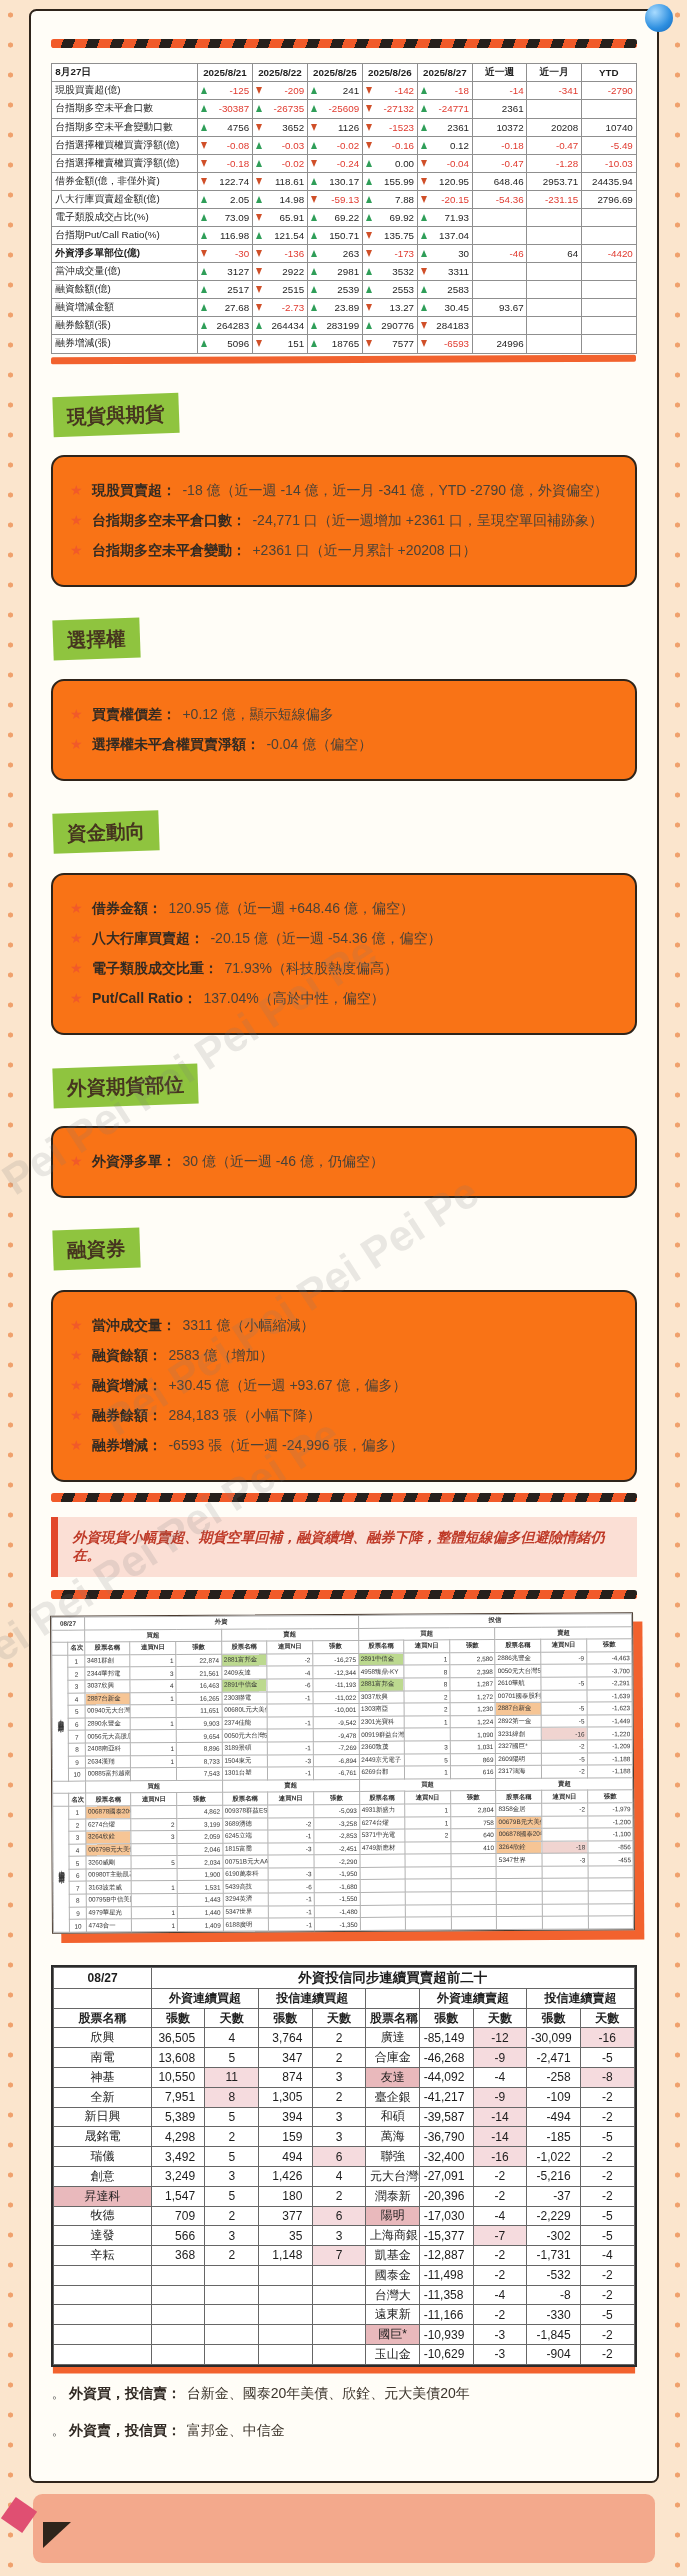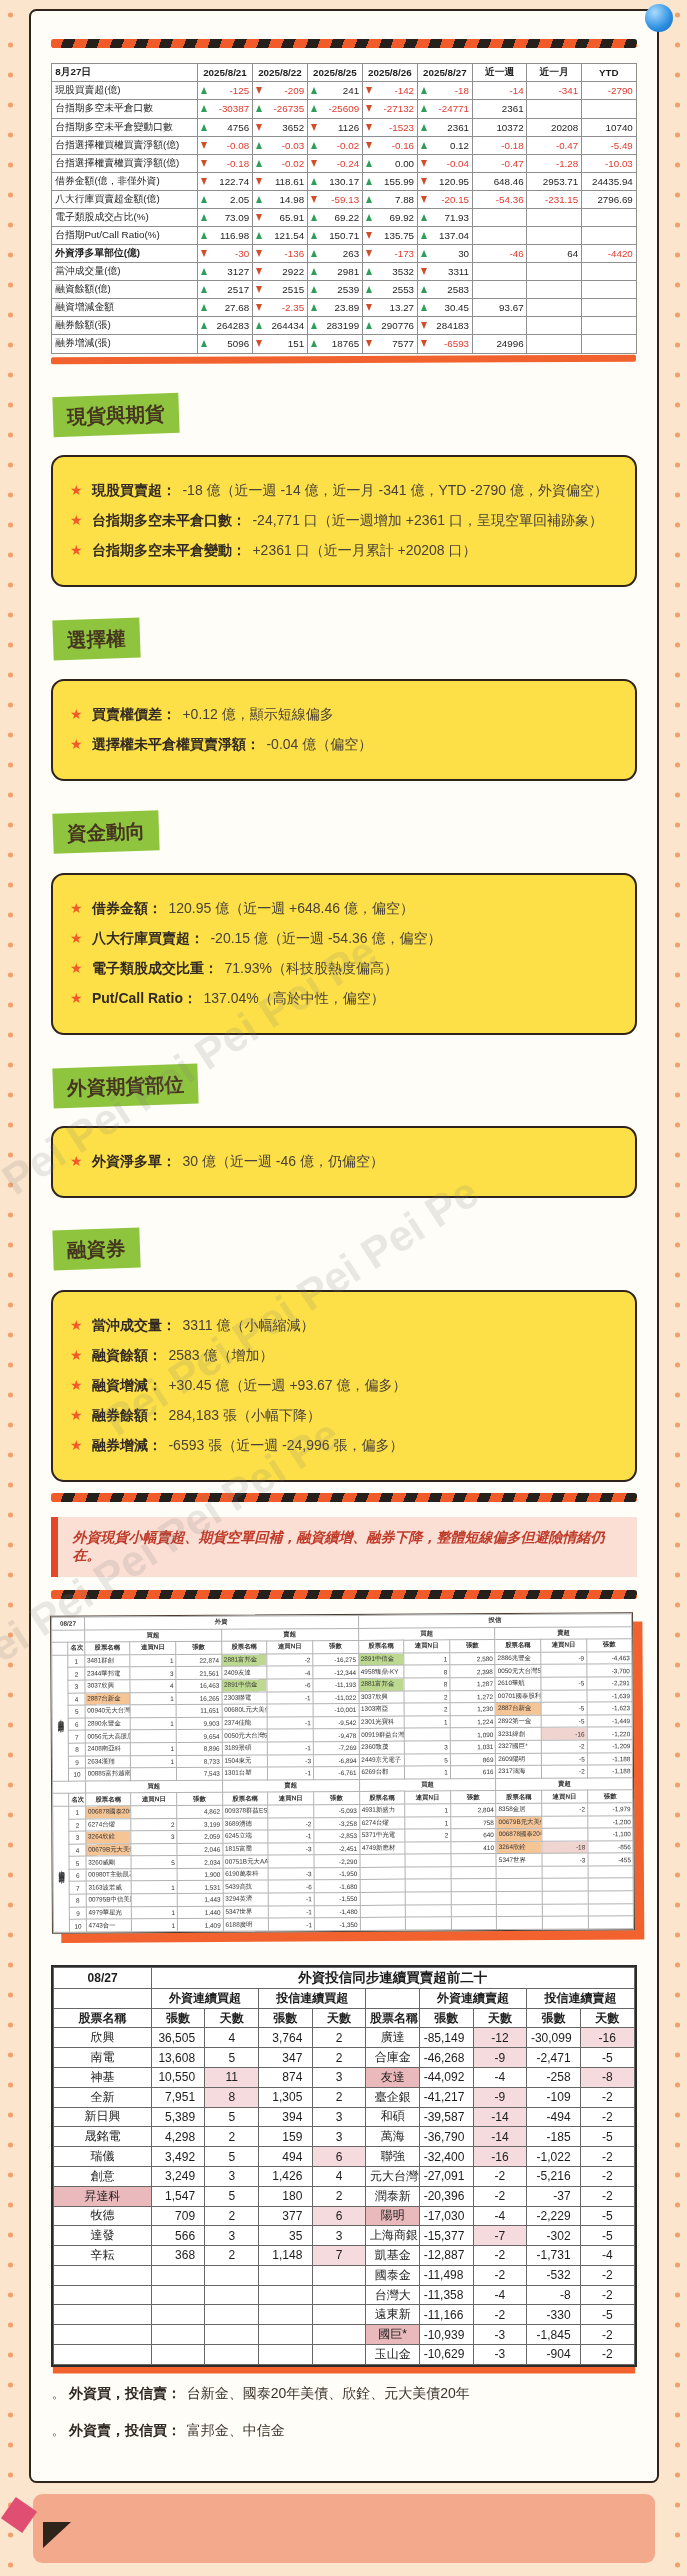--- a/index.html
+++ b/index.html
@@ -32,21 +32,21 @@
   .neg{color:#e03a2f;}
   .sum{text-align:right;width:48px;}
   .subhead{text-align:left;font-weight:700;}
   .arr{display:inline-block;width:0;height:0;}
   .arr-u{border-left:3.7px solid transparent;border-right:3.7px solid transparent;border-bottom:7.4px solid #2f9e58;}
   .arr-d{border-left:3.7px solid transparent;border-right:3.7px solid transparent;border-top:7.4px solid #d04f28;}
 
   
   .sec-h{display:inline-block;background:#8fc43f;color:#46351f;font-weight:800;font-size:19.5px;
         padding:6.5px 14px;transform:rotate(-2deg);margin:22px 0 9.3px 1.9px;}
-  .bbox{border:2.8px solid #2e241b;border-radius:13px;padding:13px 16.7px;margin:11px 0 9.3px;background:#fde047;}
+  .bbox{border:2.8px solid #2e241b;border-radius:13px;padding:13px 16.7px;margin:11px 0 9.3px;background:#f97316;}
   .bullet{display:flex;font-size:14px;margin:12px 0;color:#4a4238;align-items:baseline;}
   .bullet .star{color:#f15a29;margin-right:9.3px;}
   .bullet b{color:#322a22;margin-right:6.5px;white-space:nowrap;}
   .bullet .star::before{content:"★";}
 
   .note{background:#fbdfd5;border-left:7.4px solid #e2472a;padding:12px 14px;font-size:14px;font-weight:700;
         font-style:italic;color:#bf3a28;margin:15px 0 13px;}
 
   
   .dense-wrap{border:1.9px solid #4a3a2e;box-shadow:9.3px 9.3px 0 #f2622e;margin:15px 1.9px 33px 0;background:#fff;transform:rotate(-0.35deg);}
@@ -547,21 +547,21 @@
             <td class="lbl">融資增減金額</td>
             <td>
               <div class="dc">
                 <span class="arr arr-u"></span>
                 <span class="val">27.68</span>
               </div>
             </td>
             <td>
               <div class="dc">
                 <span class="arr arr-d"></span>
-                <span class="val neg">-2.35</span>
+                <span class="val neg">-2.73</span>
               </div>
             </td>
             <td>
               <div class="dc">
                 <span class="arr arr-u"></span>
                 <span class="val">23.89</span>
               </div>
             </td>
             <td>
               <div class="dc">

